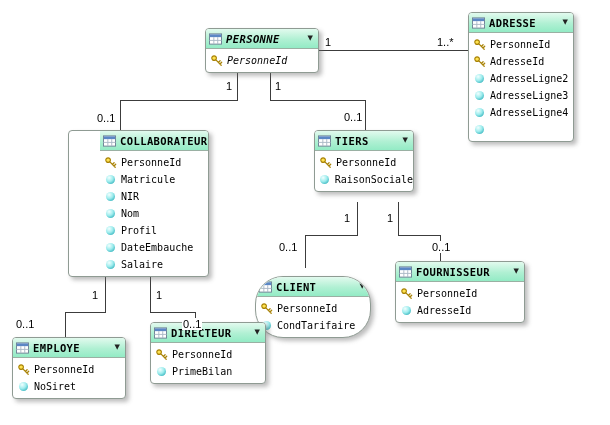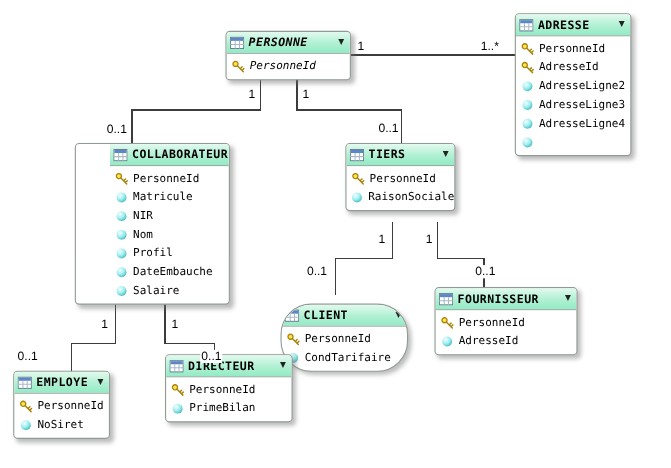--- a/index.html
+++ b/index.html
@@ -307,21 +307,21 @@
         </div>
       <div class="row">
           <span class="ic">
             <span class="sphere"></span>
           </span>
           <span class="cname">AdresseId</span>
         </div>
     </div>
   </div>
 
-  <div class="tbl" style="left:12px;top:337px;width:88px;">
+  <div class="tbl" style="left:12px;top:337px;width:114px;">
     <div class="thead">
       <span class="ic">
           <svg width="14" height="12" viewBox="0 0 14 12">
             <rect x="0.5" y="0.5" width="13" height="11" fill="#fff" stroke="#6b7f93"></rect>
             <rect x="1" y="1" width="12" height="3" fill="#5b87c5"></rect>
             <line x1="5.2" y1="4" x2="5.2" y2="11.5" stroke="#aab8c6"></line>
             <line x1="9.4" y1="4" x2="9.4" y2="11.5" stroke="#aab8c6"></line>
             <line x1="0.5" y1="7.5" x2="13.5" y2="7.5" stroke="#aab8c6"></line>
           </svg>
         </span>

